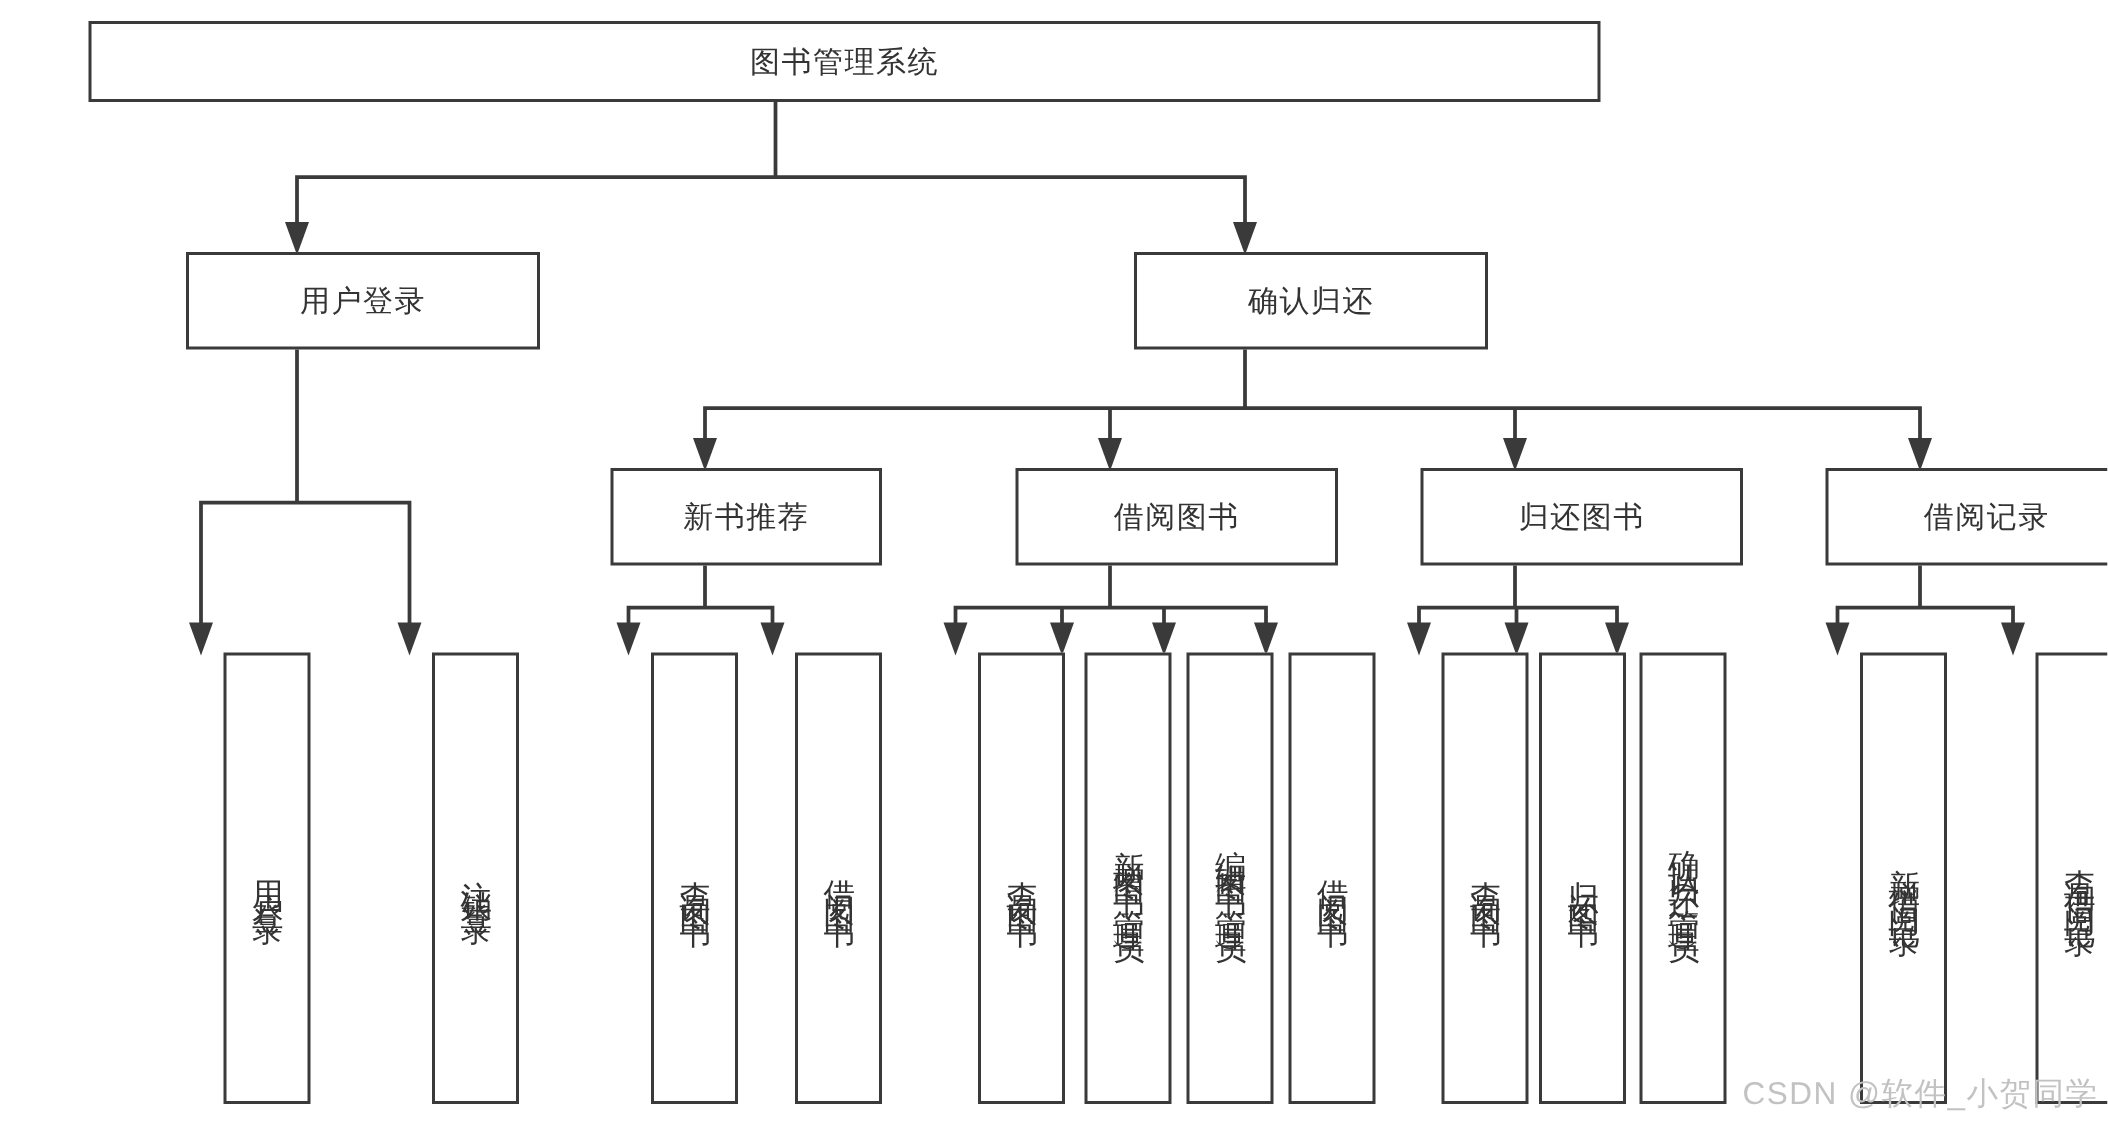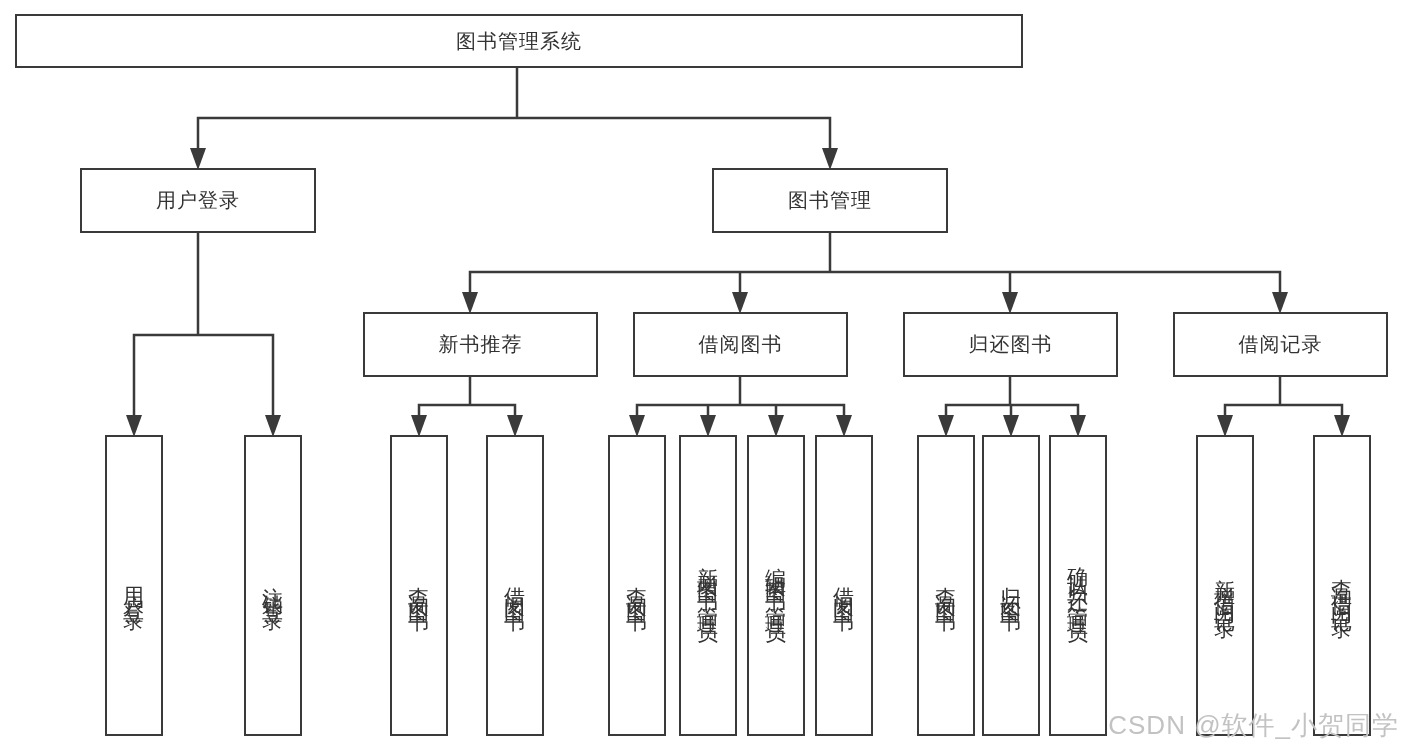--- a/index.html
+++ b/index.html
@@ -20,33 +20,34 @@
   }
   svg.wires{position:absolute;left:0;top:0;z-index:1;}
   svg.wires path{stroke:var(--line);stroke-width:2.5;fill:none;stroke-linecap:square;}
   svg.wires polygon{fill:var(--line);}
   .box{
     position:absolute;z-index:2;
     border:2.5px solid var(--line);
     background:#fff;
     display:flex;align-items:center;justify-content:center;
     color:var(--text);
+    margin-left:44px;
   }
   .box.h{font-size:20px;letter-spacing:1px;}
   .box.v .vtext{
     writing-mode:vertical-rl;
     text-orientation:mixed;
     font-size:21px;
     line-height:1;
     letter-spacing:8px;
   }
   .watermark{
     position:absolute;z-index:5;
     right:6px;bottom:4px;
-    font-size:26px;
+    font-size:21px;
     color:var(--wm);
     letter-spacing:1px;
     white-space:nowrap;
   }
 </style>
 </head>
 <body>
 
 <div class="stage">
 
@@ -86,24 +87,24 @@
   </svg>
 
   <div class="box h" style="left:15px;top:14px;width:1008px;height:54px">
     <span>图书管理系统</span>
   </div>
 
   <div class="box h" style="left:80px;top:168px;width:236px;height:65px">
     <span>用户登录</span>
   </div>
   <div class="box h" style="left:712px;top:168px;width:236px;height:65px">
-    <span>图书管理</span>
+    <span>确认归还</span>
   </div>
 
-  <div class="box h" style="left:363px;top:312px;width:235px;height:65px">
+  <div class="box h" style="left:363px;top:312px;width:181px;height:65px">
     <span>新书推荐</span>
   </div>
   <div class="box h" style="left:633px;top:312px;width:215px;height:65px">
     <span>借阅图书</span>
   </div>
   <div class="box h" style="left:903px;top:312px;width:215px;height:65px">
     <span>归还图书</span>
   </div>
   <div class="box h" style="left:1173px;top:312px;width:215px;height:65px">
     <span>借阅记录</span>

